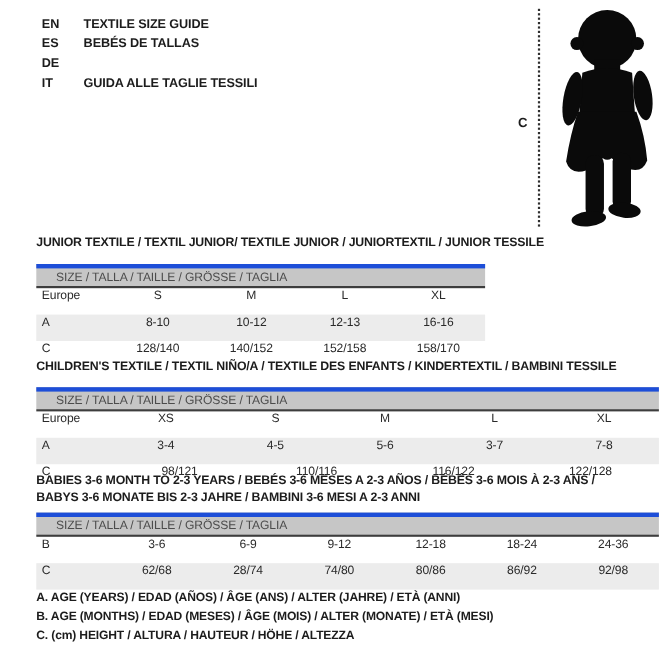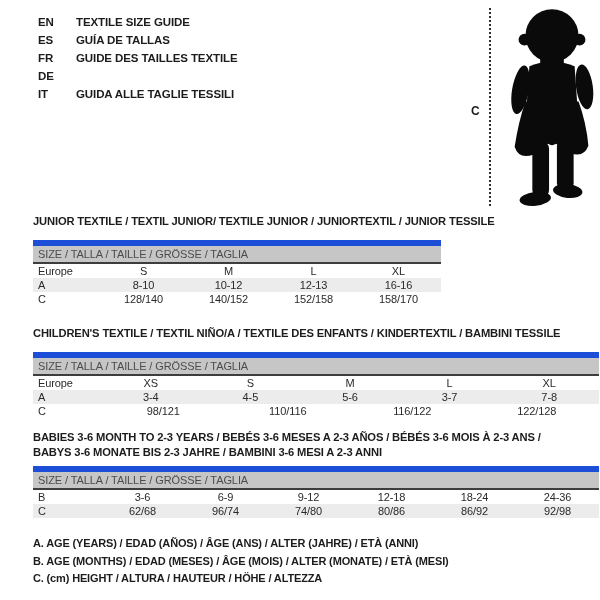--- a/index.html
+++ b/index.html
@@ -14,49 +14,45 @@
   .lang-code { width:38px; }
 
   
   .dotted-line { position:absolute; left:473px; top:8px; height:198px; width:0; border-left:2px dotted #2e2e2e; }
   .figure-label { position:absolute; left:455px; top:104px; font-size:12px; font-weight:bold; }
   .silhouette { position:absolute; left:477px; top:4px; }
 
   
   .section-title { position:absolute; left:17px; font-size:11.2px; font-weight:bold; letter-spacing:-0.15px; line-height:15px; white-space:pre-line; }
   .sg-table { position:absolute; left:17px; }
-  .band { background:#c6c6c6; border-top:6px solid #1d4ed8; color:#4c4c4c;
-          height:16px; line-height:16px; font-size:11px; padding-left:5px; letter-spacing:-0.1px; }
+  .band { background:#c6c6c6; border-top:4px solid #1d4ed8; color:#4c4c4c;
+          height:16px; line-height:16px; font-size:11px; padding-left:18px; letter-spacing:-0.1px; }
   .rows { border-top:2px solid #3d3d3d; }
-  .row { display:flex; height:14px; line-height:15.5px; font-size:11px; color:#2a2a2a; letter-spacing:-0.1px; }
+  .row { display:flex; height:24px; line-height:15.5px; font-size:11px; color:#2a2a2a; letter-spacing:-0.1px; }
   .row.shaded { background:#ececec; }
   .rowlabel { width:68px; padding-left:5px; box-sizing:border-box; }
   .cell { flex:1; text-align:center; }
 
   
   .notes { position:absolute; left:17px; top:535px; }
   .note-line { height:17.5px; line-height:17.5px; font-size:11px; font-weight:bold; letter-spacing:-0.15px; }
 </style>
 </head>
 <body>
 
 <div class="page">
 
   <div class="langs">
     <div class="lang-row">
       <span class="lang-code">EN</span>
       <span class="lang-title">TEXTILE SIZE GUIDE</span>
     </div>
     <div class="lang-row">
       <span class="lang-code">ES</span>
-      <span class="lang-title">GUÍA DE TALLAS</span>
-    </div>
-    <div class="lang-row">
-      <span class="lang-code">FR</span>
-      <span class="lang-title">GUIDE DES TAILLES TEXTILE</span>
+      <span class="lang-title">BEBÉS DE TALLAS</span>
     </div>
     <div class="lang-row">
       <span class="lang-code">DE</span>
     </div>
     <div class="lang-row">
       <span class="lang-code">IT</span>
       <span class="lang-title">GUIDA ALLE TAGLIE TESSILI</span>
     </div>
   </div>
 
@@ -147,21 +143,21 @@
         <span class="cell">3-6</span>
         <span class="cell">6-9</span>
         <span class="cell">9-12</span>
         <span class="cell">12-18</span>
         <span class="cell">18-24</span>
         <span class="cell">24-36</span>
       </div>
       <div class="row shaded">
         <span class="rowlabel">C</span>
         <span class="cell">62/68</span>
-        <span class="cell">96/74</span>
+        <span class="cell">28/74</span>
         <span class="cell">74/80</span>
         <span class="cell">80/86</span>
         <span class="cell">86/92</span>
         <span class="cell">92/98</span>
       </div>
     </div>
   </div>
 
   <div class="notes">
     <div class="note-line">A. AGE (YEARS) / EDAD (AÑOS) / ÂGE (ANS) / ALTER (JAHRE) / ETÀ (ANNI)</div>

